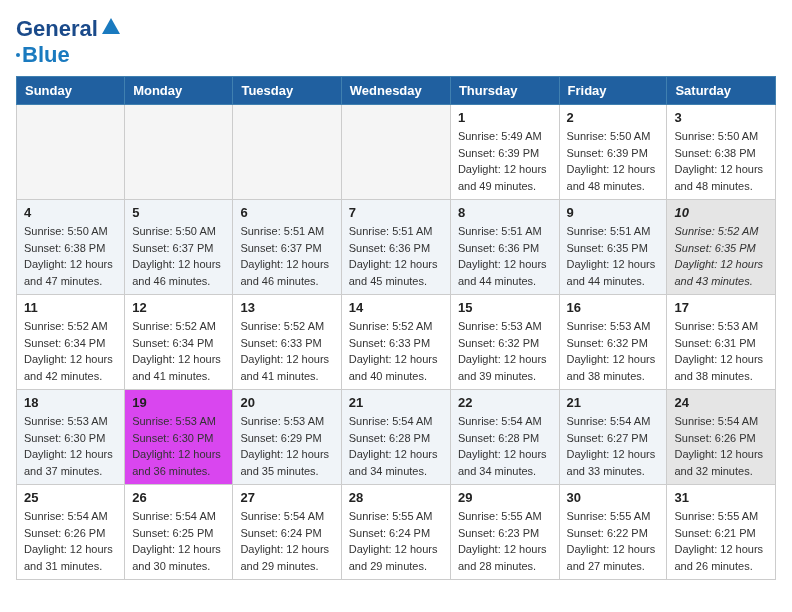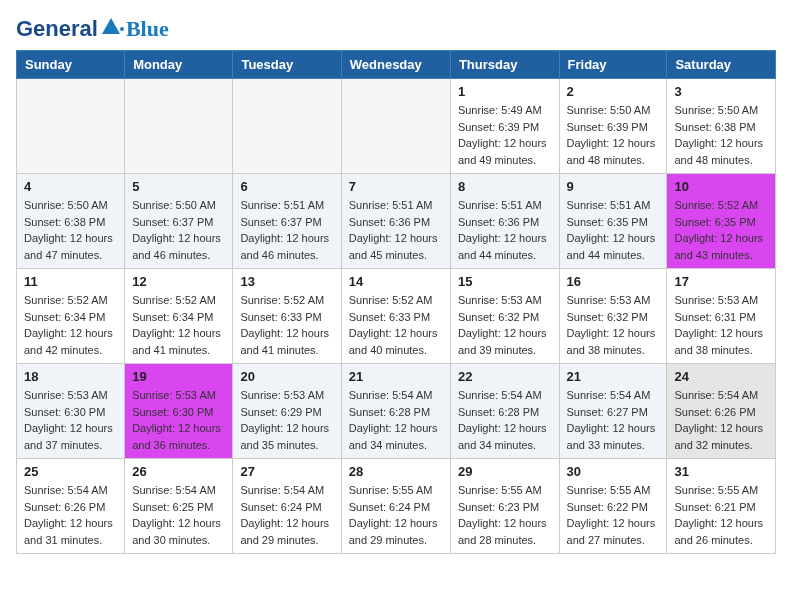--- a/index.html
+++ b/index.html
@@ -11,21 +11,21 @@
       padding: 16px;
     }
     .header-area {
       display: flex;
       justify-content: space-between;
       align-items: flex-start;
       margin-bottom: 8px;
     }
     .logo-wrapper {
       display: flex;
-      flex-direction: row;
+      flex-direction: column;
     }
     .logo-row {
       display: flex;
       align-items: center;
       gap: 2px;
     }
     .title-area {
       text-align: right;
     }
     .main-title {
@@ -89,21 +89,21 @@
 <div class="header-area">
   <div class="logo-wrapper">
     <div class="logo-row">
       <span style="font-size:22px;font-weight:bold;color:#1a4a8a;">General</span>
       <span style="display:inline-block;margin-left:2px;">
         <svg width="18" height="18" viewBox="0 0 18 18">
           <polygon points="9,0 18,16 0,16" fill="#1a7abf"></polygon>
         </svg>
       </span>
     </div>
-    <div style="display:flex;align-items:center;gap:2px;font-family:Liberation Serif, serif;">
+    <div style="display:flex;align-items:center;gap:2px;">
       <div style="width:4px;height:4px;background:#1a7abf;border-radius:50%;"></div>
       <span style="font-size:22px;font-weight:bold;color:#1a7abf;">Blue</span>
     </div>
   </div>
   <div class="title-area">
     <div class="main-title"></div>
     <div class="subtitle"></div>
   </div>
 </div>
 
@@ -183,21 +183,21 @@
 Daylight: 12 hours
 and 44 minutes.</div>
         </td>
         <td style="background: rgb(240, 244, 248);">
           <div class="day-num">9</div>
           <div class="day-info" style="white-space: pre-line;">Sunrise: 5:51 AM
 Sunset: 6:35 PM
 Daylight: 12 hours
 and 44 minutes.</div>
         </td>
-        <td style="background: #d946ef;">
+        <td style="background: #e5e5e5; font-style: italic;">
           <div class="day-num">10</div>
           <div class="day-info" style="white-space: pre-line;">Sunrise: 5:52 AM
 Sunset: 6:35 PM
 Daylight: 12 hours
 and 43 minutes.</div>
         </td>
       </tr>
       <tr>
         <td>
           <div class="day-num">11</div>

